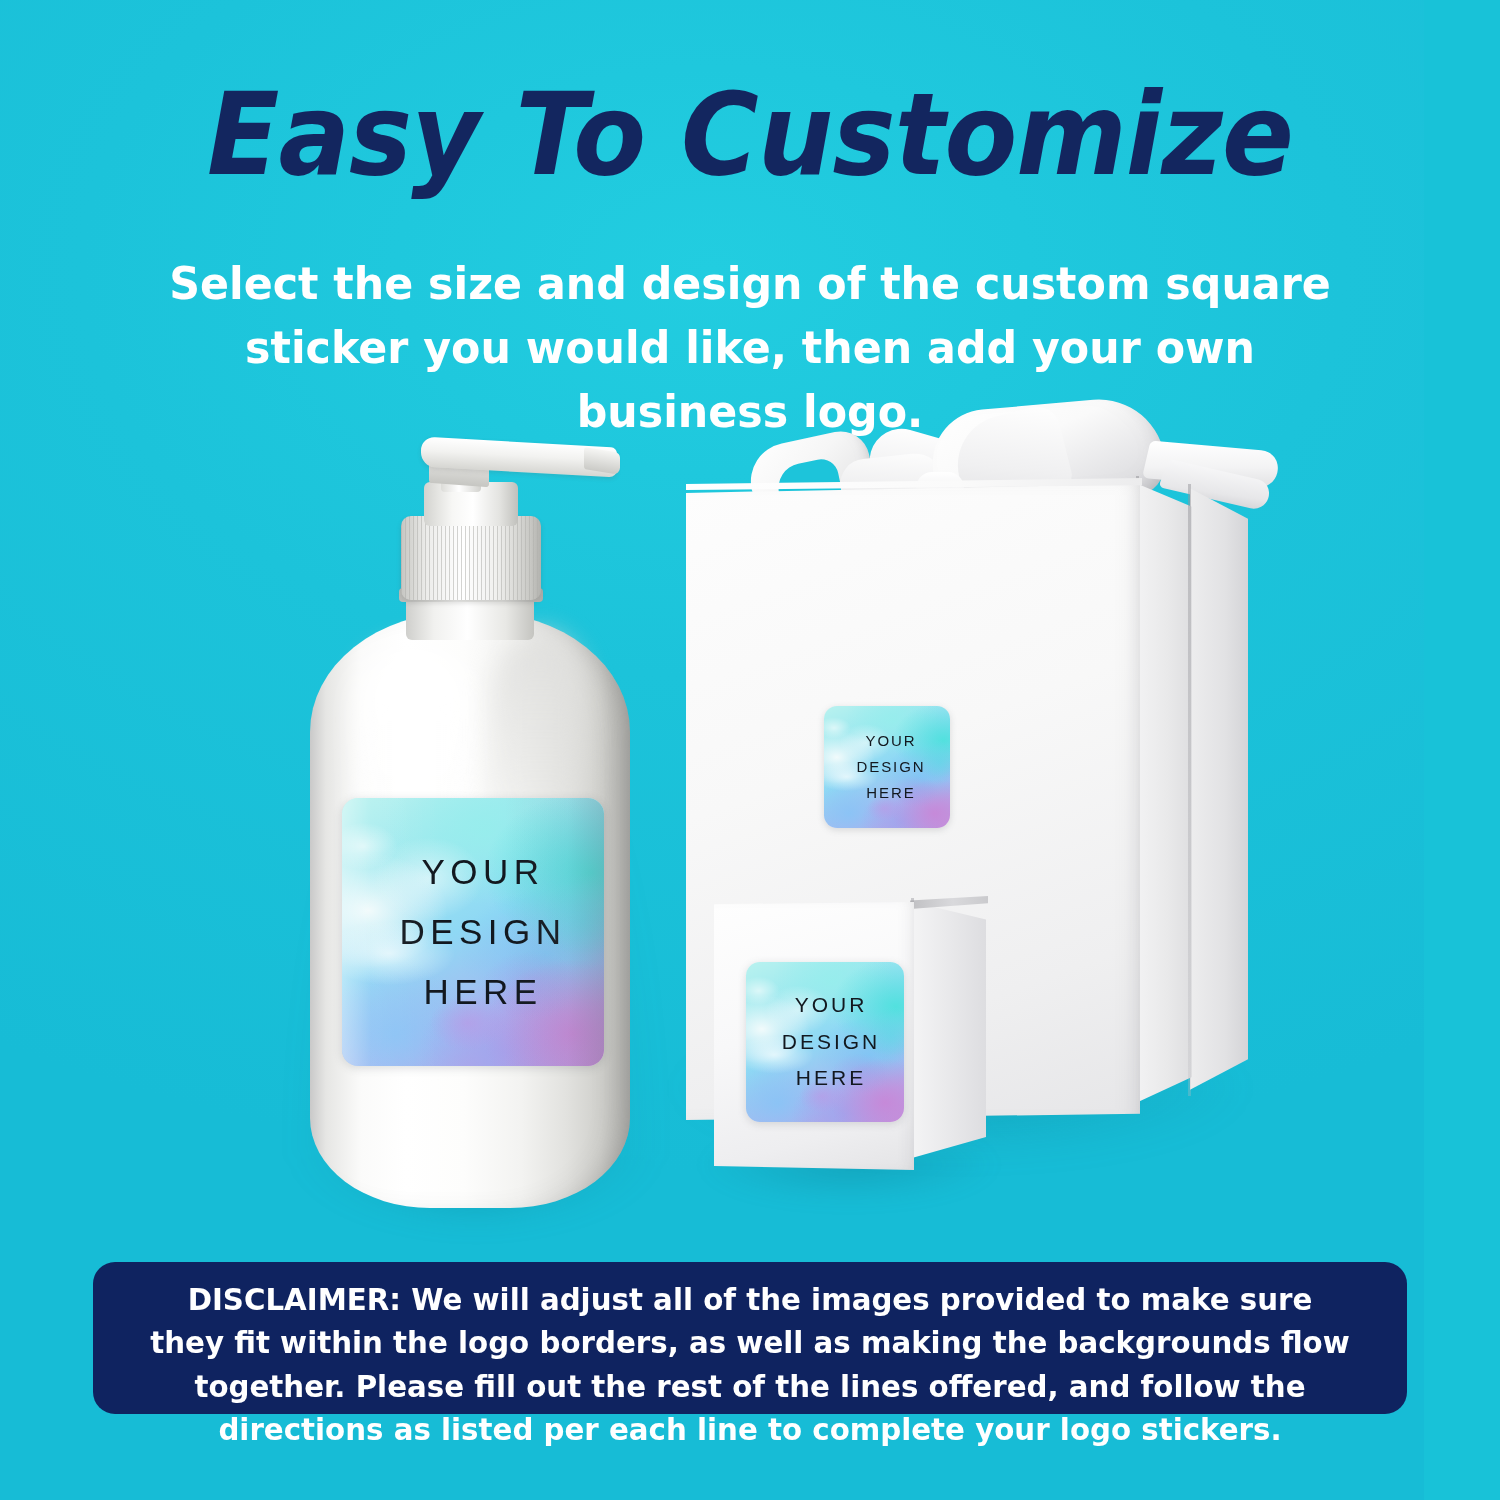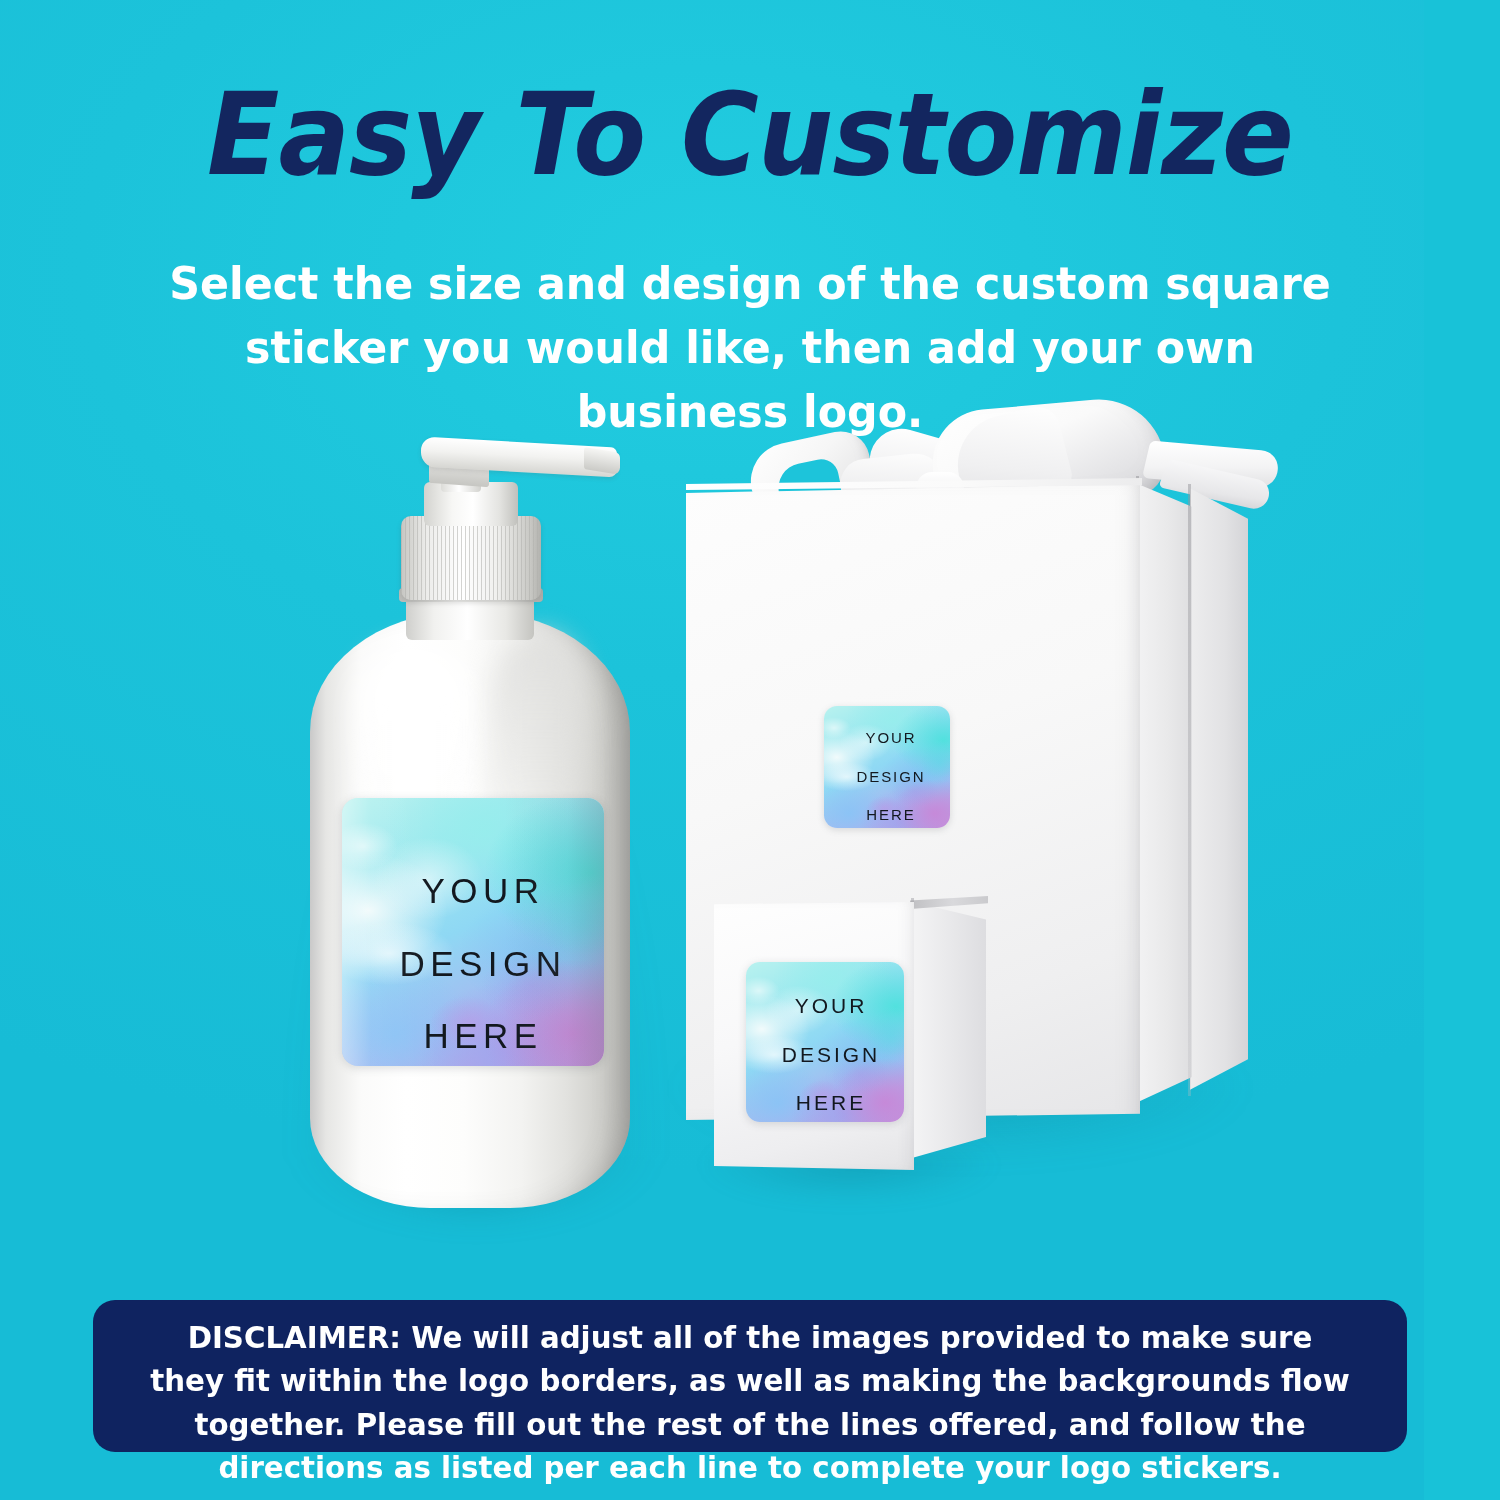--- a/index.html
+++ b/index.html
@@ -97,26 +97,25 @@
     background:
       radial-gradient(ellipse 20% 14% at 48% 84%, rgba(190,150,228,0.55) 0%, rgba(190,150,228,0) 72%),
       radial-gradient(ellipse 18% 12% at 8% 18%, rgba(255,255,255,0.6) 0%, rgba(255,255,255,0) 74%);
   }
   .sticker-text {
     position: absolute;
     inset: 0;
     display: flex;
     flex-direction: column;
     align-items: center;
-    justify-content: flex-end;
+    justify-content: center;
     color: #12181f;
     font-family: "Liberation Sans", sans-serif;
     font-weight: 300;
     text-align: center;
-    gap: 12px;
   }
   .sticker-text span { display: block; white-space: nowrap; }
 
   
   #bottle-group { position: absolute; left: 296px; top: 20px; width: 360px; height: 800px; }
 
   .bottle-shadow {
     position: absolute;
     left: -6px; top: 190px;
     width: 372px; height: 600px;
@@ -431,21 +430,20 @@
     top: 1262px;
     width: 1314px;
     height: 152px;
     background: #0f2360;
     border-radius: 22px;
     display: flex;
     align-items: flex-start;
     justify-content: center;
     padding-top: 16px;
     box-sizing: border-box;
-    margin-top: 38px;
   }
   #disclaimer .dtext {
     width: 1258px;
     text-align: center;
     font-family: "DejaVu Sans", sans-serif;
     font-weight: bold;
     font-size: 30.5px;
     line-height: 1.42;
     color: #ffffff;
     transform: scaleX(0.96);

